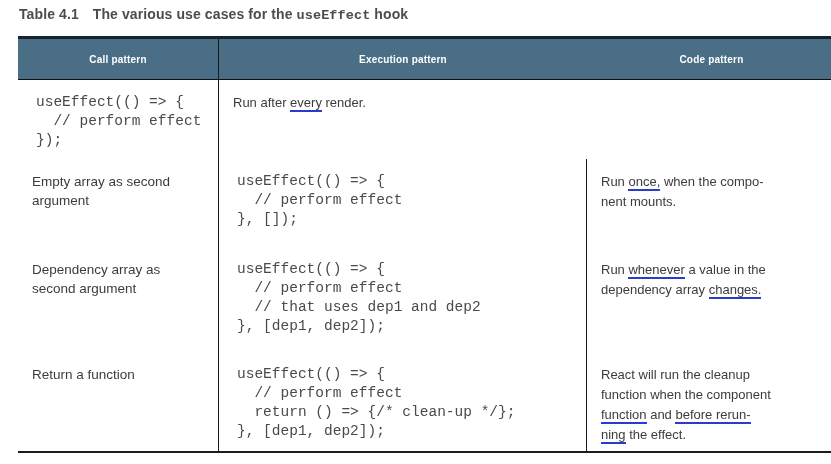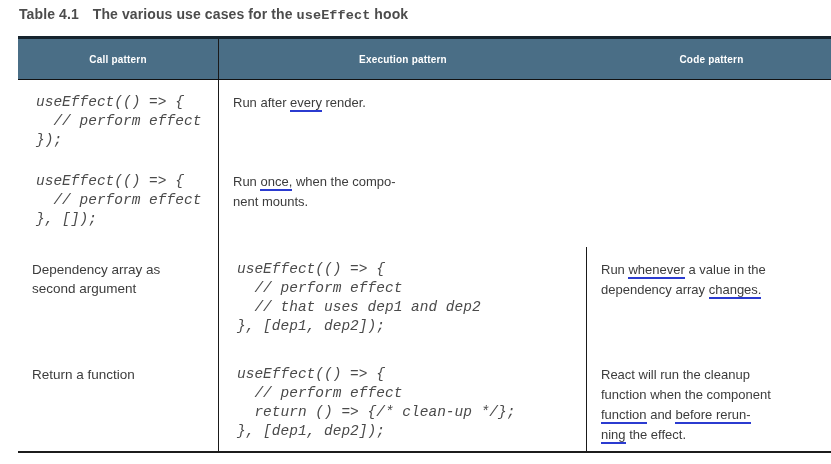--- a/index.html
+++ b/index.html
@@ -43,21 +43,21 @@
   .th.c2, .td.c2 { border-right:1px solid #1a1a1a; }
   .trow {
     display:grid;
     grid-template-columns:201px 368px 250px;
   }
   .trow.r1 { min-height:79px; }
   .trow.r2 { min-height:88px; }
   .trow.r3 { min-height:105px; }
   .trow.r4 { min-height:83px; }
   .td { padding:13px 8px 6px 14px; }
-  .td.c2 { padding-left:18px;font-style:italic; }
+  .td.c2 { padding-left:18px; }
   .call {
     font-size:13.5px; line-height:19px;
     white-space:pre-line;
   }
   .code {
     margin:0;
     font-family:"Liberation Mono","DejaVu Sans Mono",monospace;
     font-size:14.5px; line-height:19px;
     color:#4a4a4a;
     white-space:pre;
@@ -89,20 +89,22 @@
     <div class="trow r1">
       <div class="td c2">
           <pre class="code">useEffect(() =&gt; {
   // perform effect
 });</pre>
         </div>
       <div class="td c3 exec"><span>Run after </span><span class="idx-link">every</span><span> render.</span></div>
     </div>
 
     <div class="trow r2">
+      <div class="td c1 call">Empty array as second
+argument</div>
       <div class="td c2">
           <pre class="code">useEffect(() =&gt; {
   // perform effect
 }, []);</pre>
         </div>
       <div class="td c3 exec"><span>Run </span><span class="idx-link">once,</span><span> when the compo-</span><br><span>nent mounts.</span></div>
     </div>
 
     <div class="trow r3">
       <div class="td c1 call">Dependency array as

